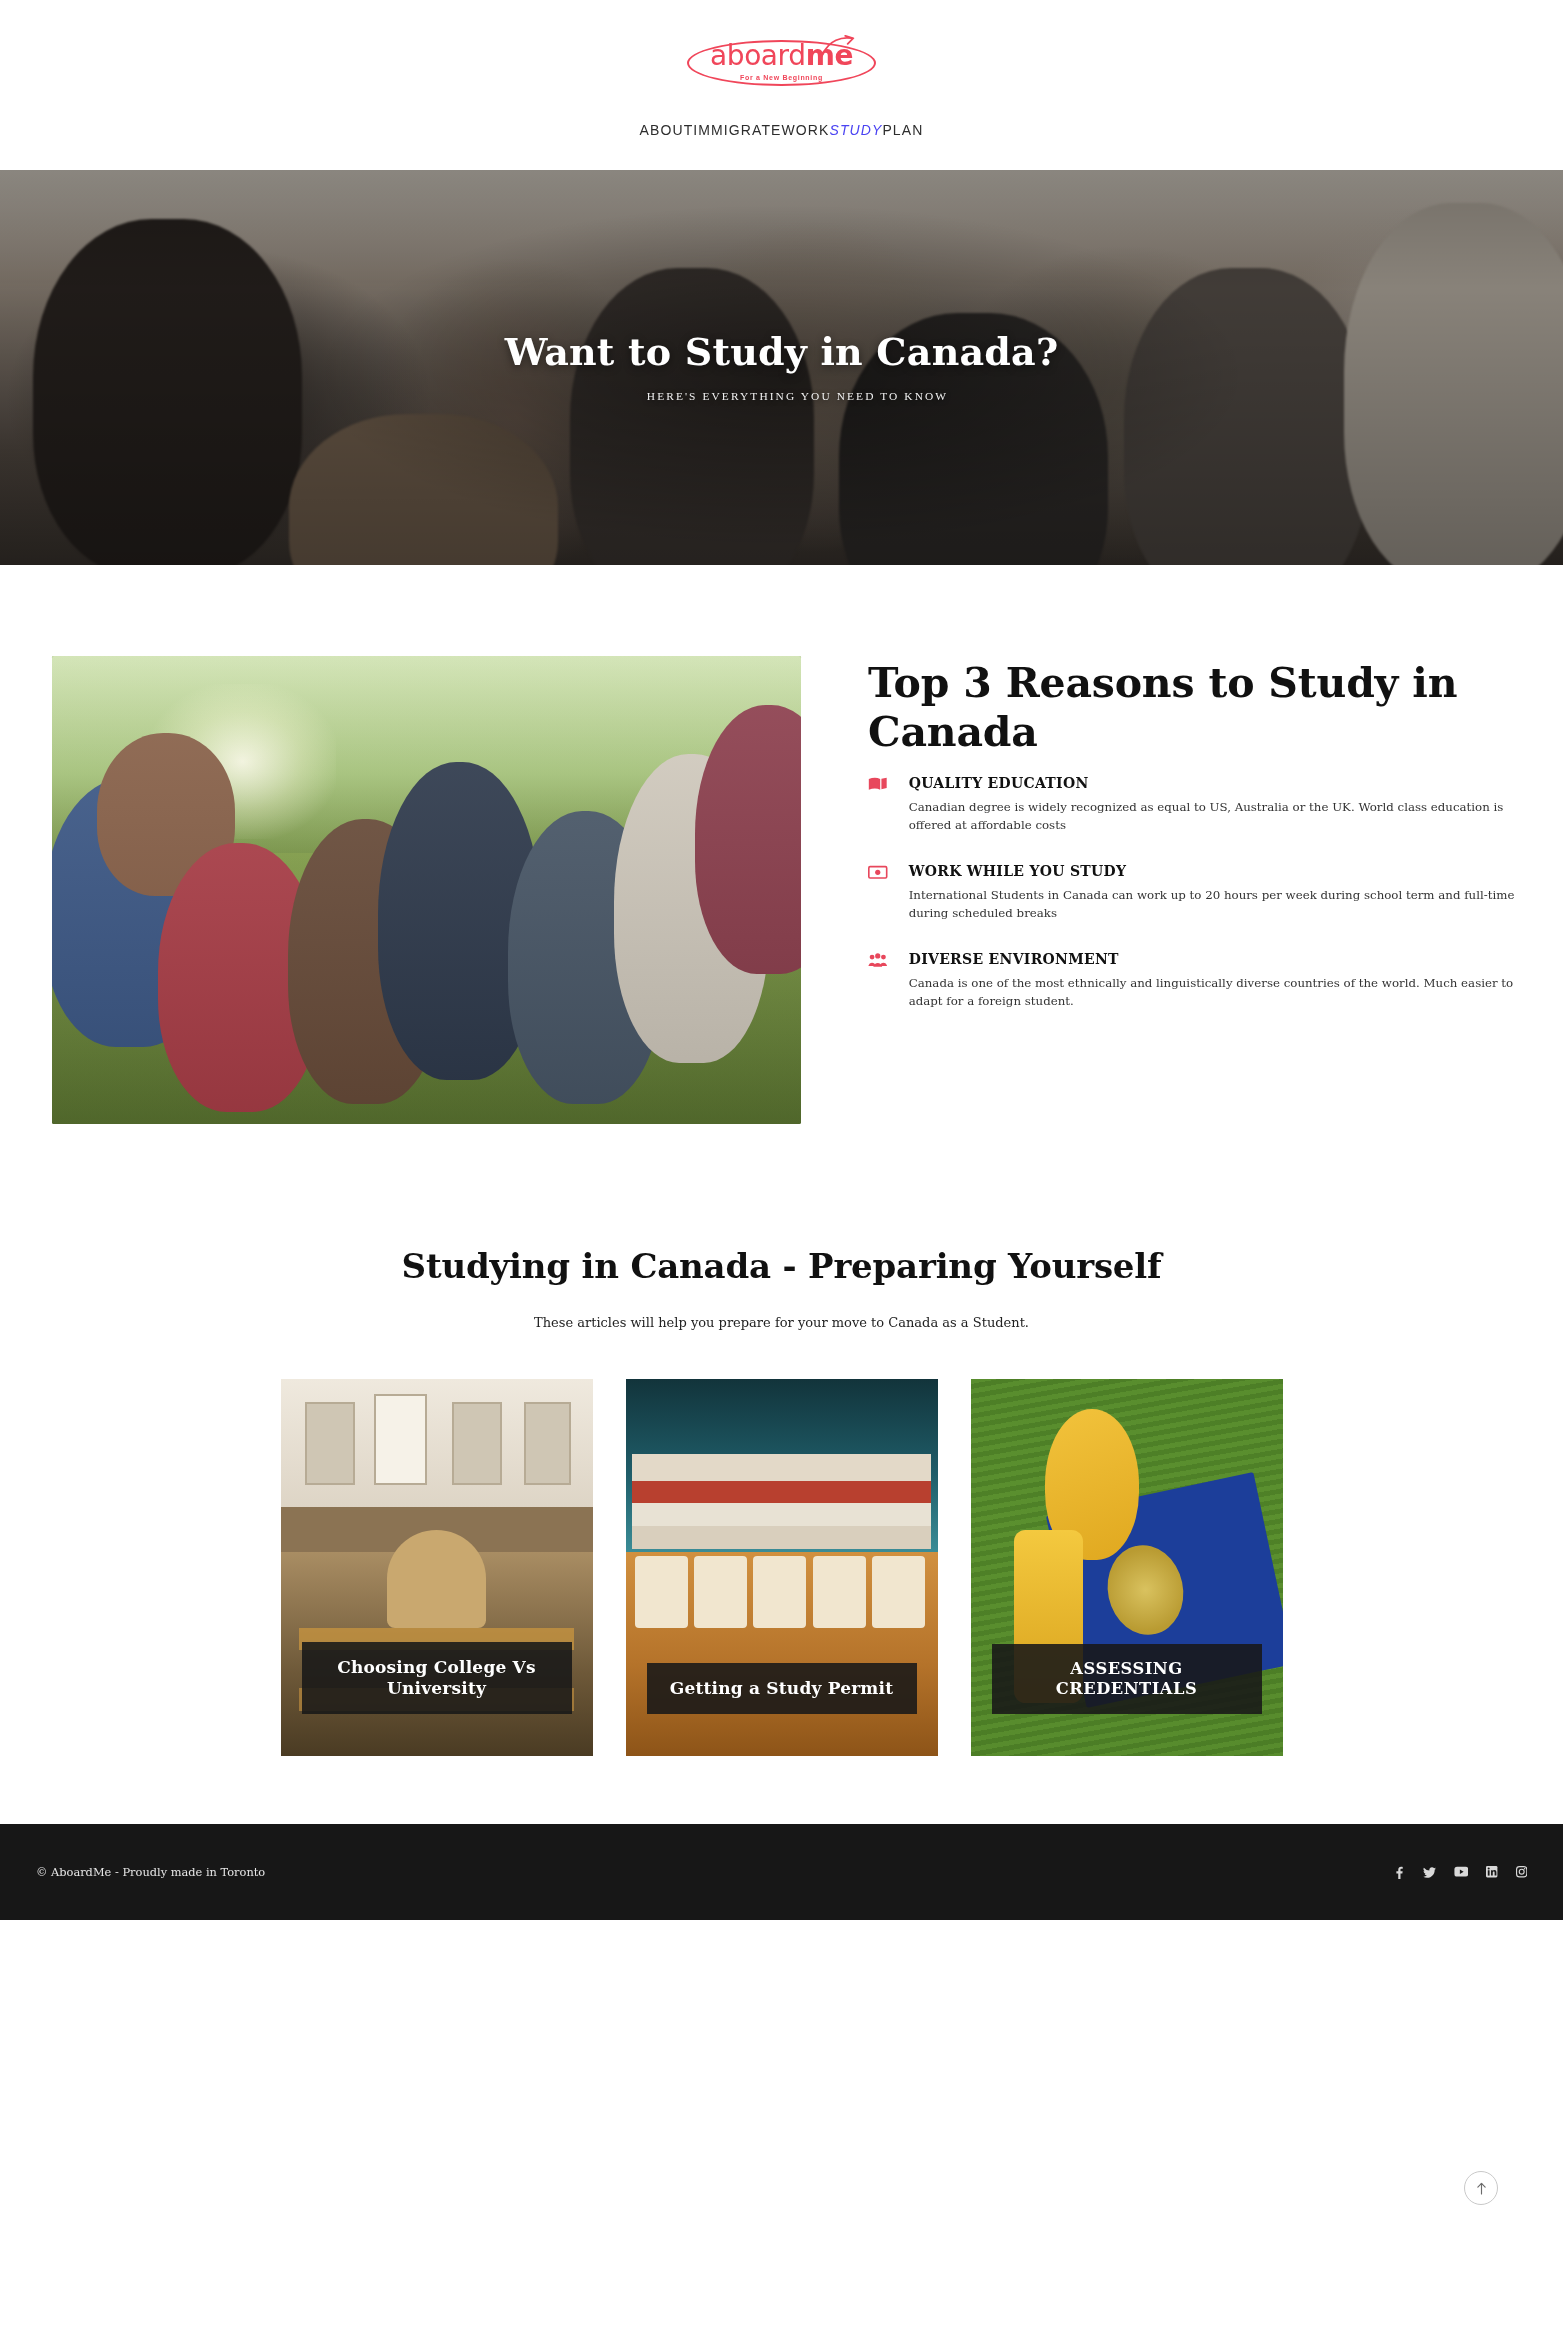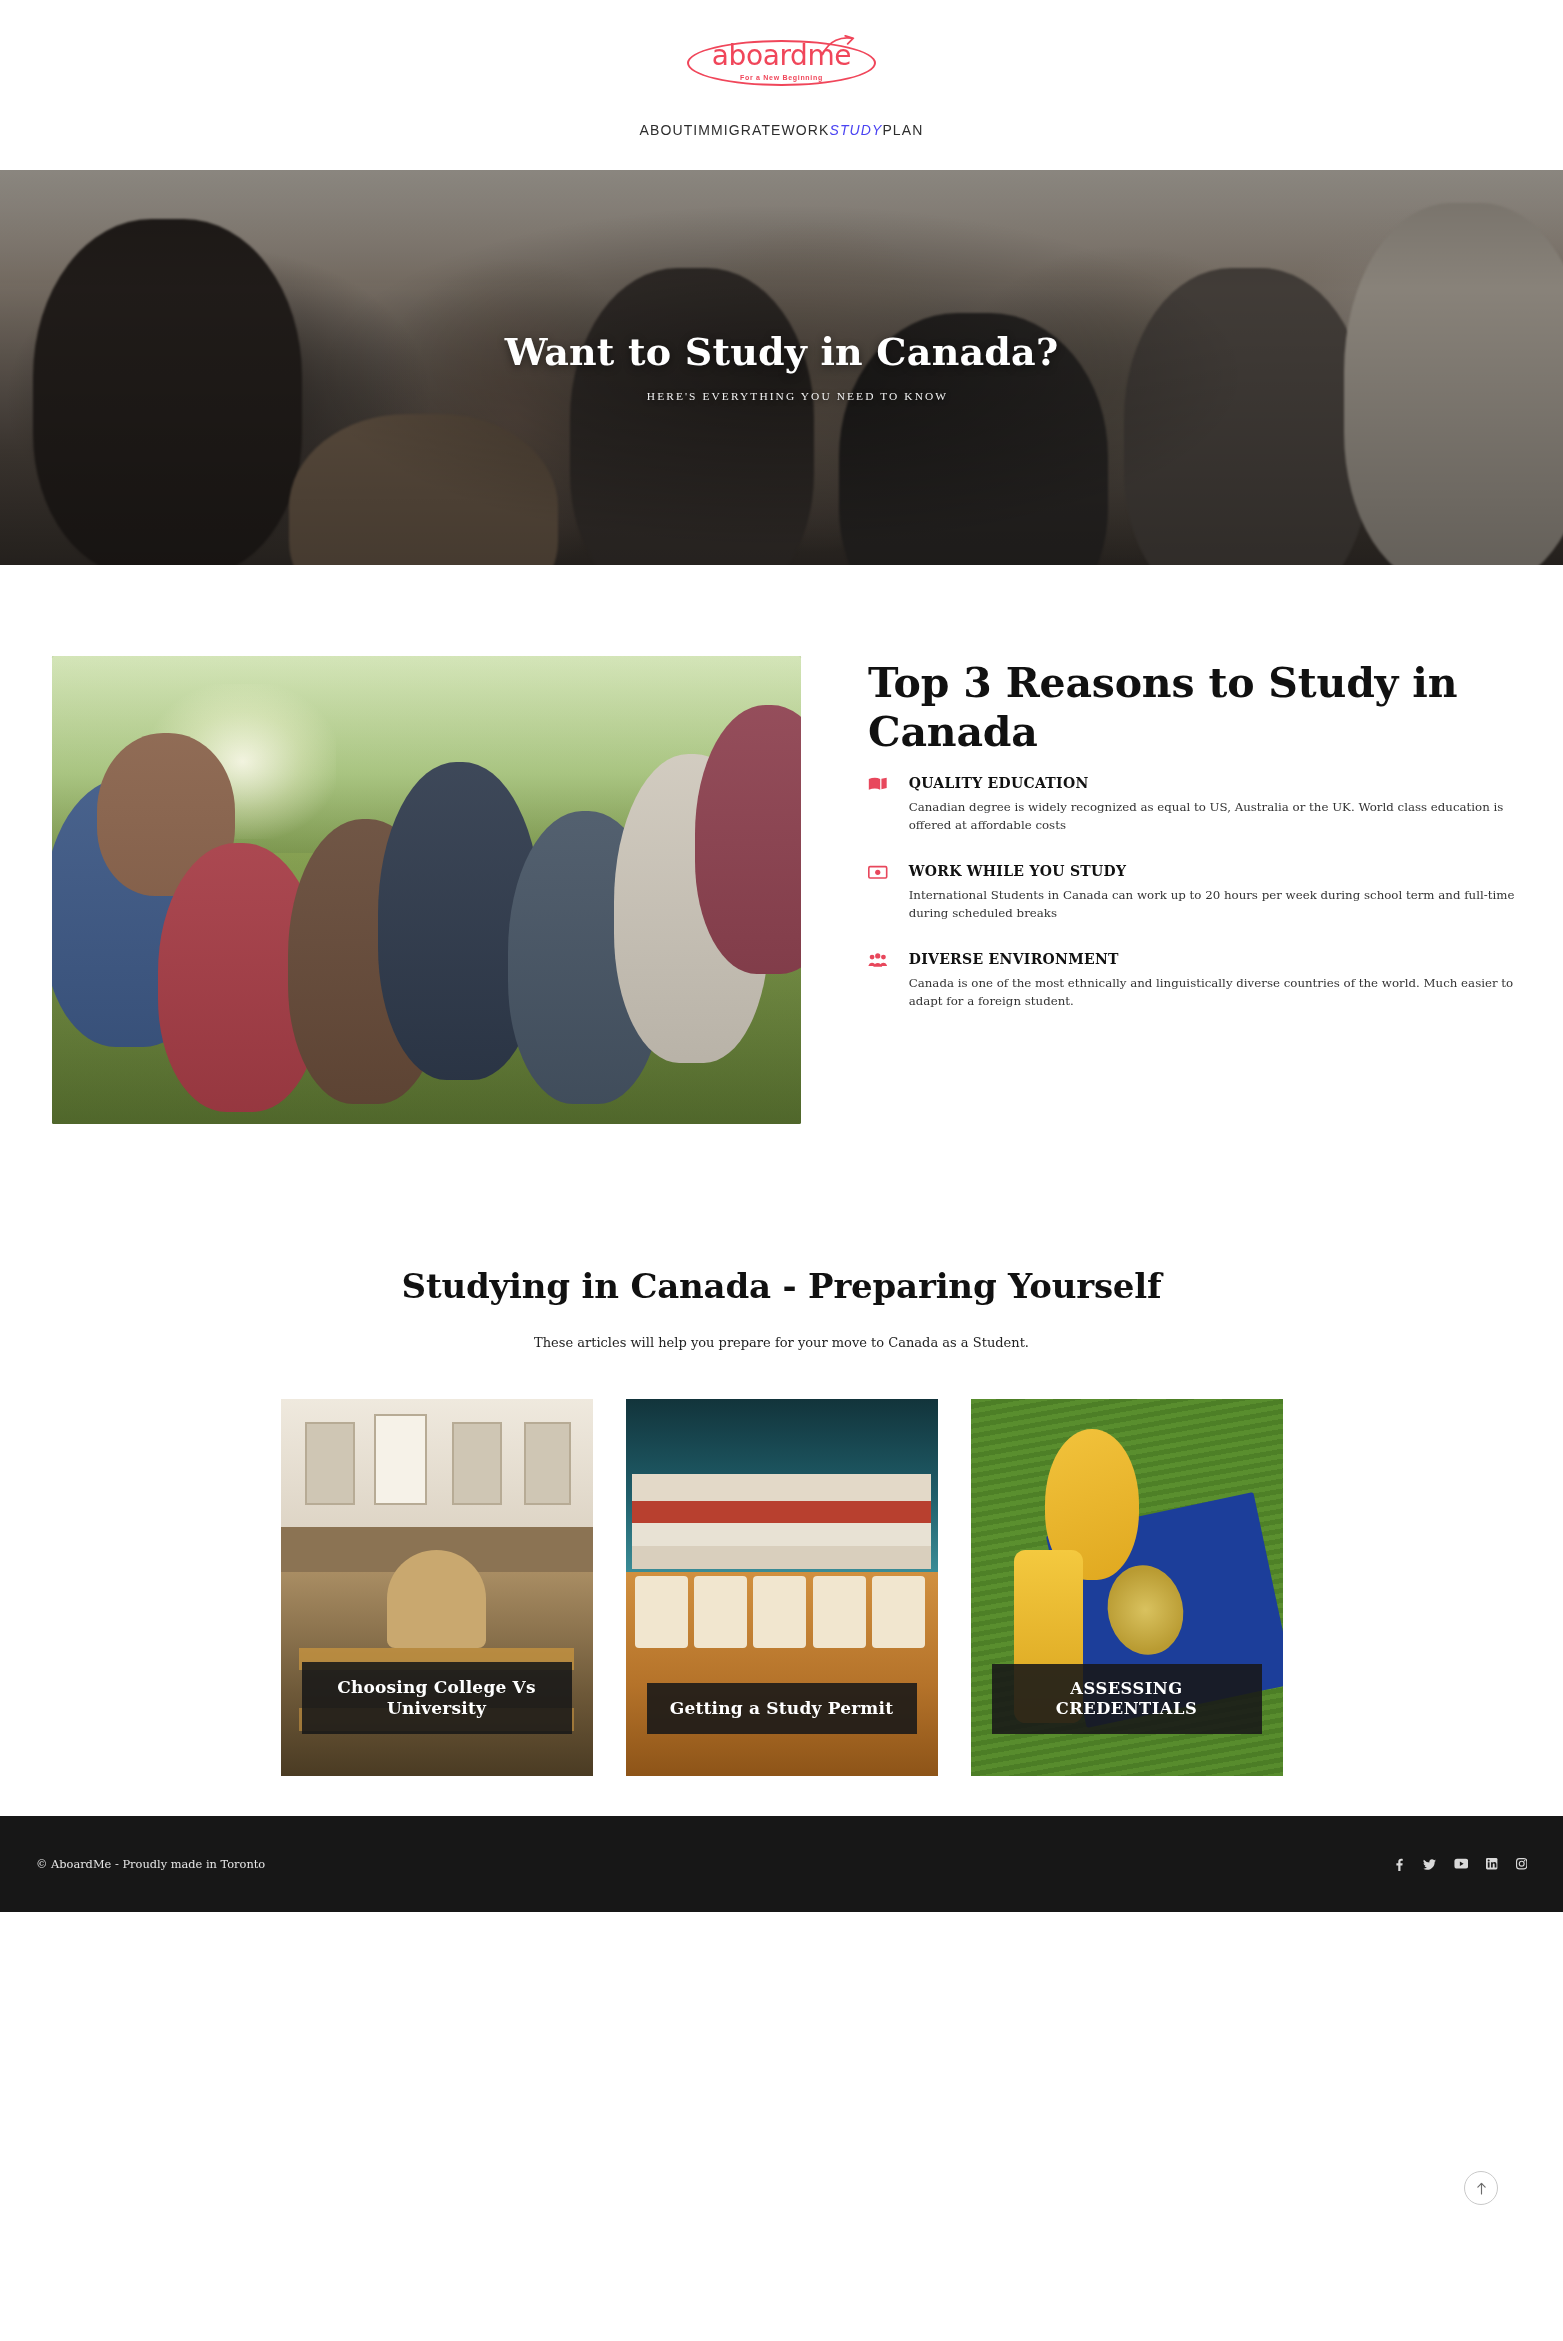--- a/index.html
+++ b/index.html
@@ -42,21 +42,21 @@
   .logo-text {
     position: relative;
     font-family: "DejaVu Sans", sans-serif;
     font-size: 28px;
     letter-spacing: -0.4px;
     color: #f0465a;
     font-weight: 400;
     line-height: 1;
     margin-top: -3.3px;
   }
-  .logo-text b { font-weight: 400; }
+  .logo-text b { font-weight: 700; }
   .logo-tag {
     position: relative;
     font-size: 7px;
     letter-spacing: 0.7px;
     color: #f0465a;
     font-weight: 700;
     margin-top: 3.3px;
     text-transform: none;
   }
   .logo-arrow {
@@ -211,21 +211,21 @@
   }
   .reason-desc {
     font-family: "DejaVu Serif", serif;
     font-size: 11.8px;
     line-height: 1.55;
     color: #333;
     max-width: 635px;
   }
 
   
-  .articles { width: 100%; padding-bottom: 40px; background:#fff; text-align:center;margin-top:20px; }
+  .articles { width: 100%; padding-bottom: 68px; background:#fff; text-align:center; }
   .articles-title {
     font-family: "DejaVu Serif", serif;
     font-weight: bold;
     font-size: 34px;
     color: #111;
     letter-spacing: -0.2px;
   }
   .articles-sub {
     margin-top: 29px;
     font-family: "DejaVu Serif", serif;

